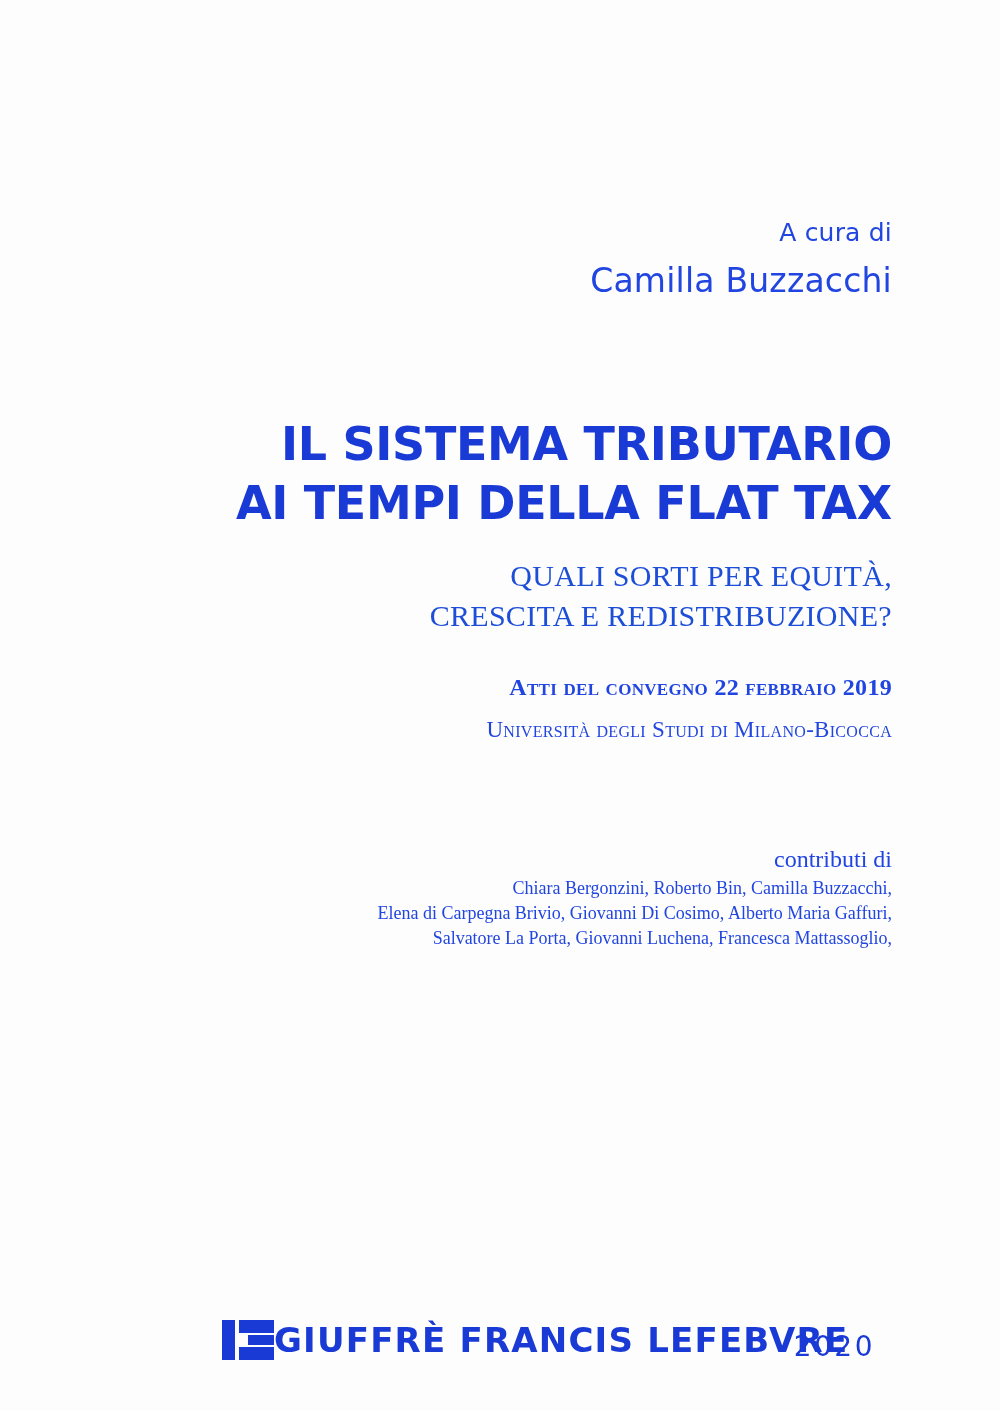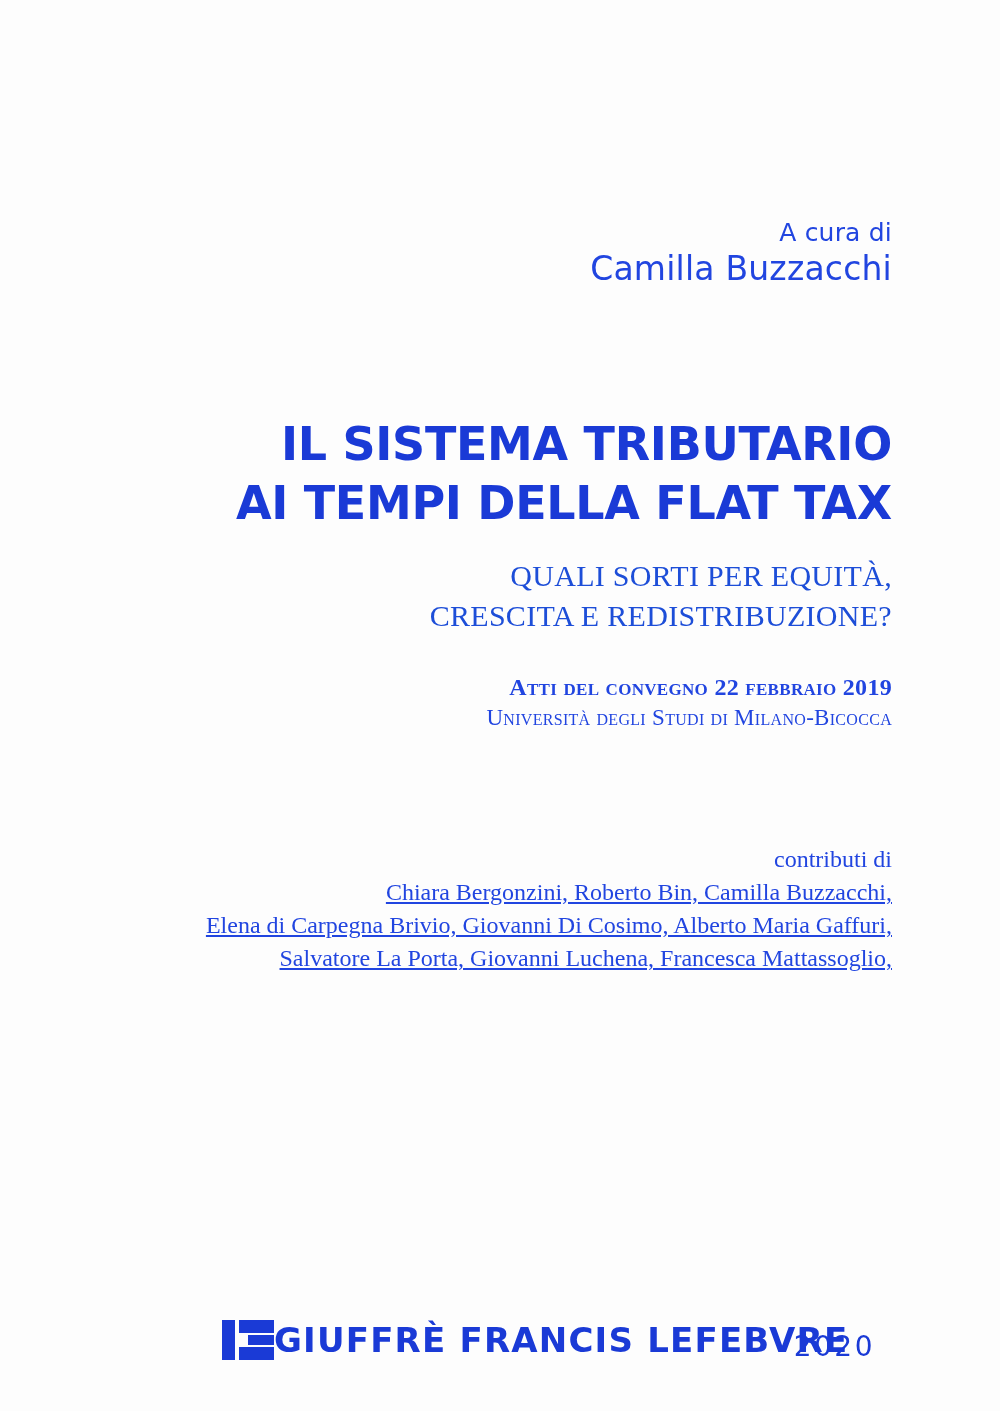--- a/index.html
+++ b/index.html
@@ -34,21 +34,21 @@
   }
   .editor-prefix {
     font-size: 25px;
     font-weight: 400;
     letter-spacing: 0.2px;
   }
   .editor-name {
     font-size: 33px;
     font-weight: 400;
     letter-spacing: 0.2px;
-    margin-top: 2px;
+    margin-top: 14px;
   }
 
   
   .title-block {
     position: absolute;
     top: 415px;
     right: 108px;
     text-align: right;
     font-family: "DejaVu Sans", sans-serif;
     color: #1a3ad6;
@@ -92,43 +92,42 @@
     font-weight: 700;
     letter-spacing: 0.3px;
     font-variant: small-caps;
     white-space: nowrap;
   }
   .conference-line2 {
     font-size: 23px;
     font-weight: 400;
     letter-spacing: 0.3px;
     font-variant: small-caps;
-    margin-top: 4px;
+    margin-top: 16px;
     white-space: nowrap;
   }
 
   
   .contrib-block {
     position: absolute;
     top: 843px;
     right: 108px;
     text-align: right;
     font-family: "Liberation Serif", serif;
     color: #2145e0;
   }
   .contrib-label {
     font-size: 24px;
     line-height: 1.38;
     white-space: nowrap;
   }
   .contrib-line {
-    font-size: 24px;
+    font-size: 18px;
     line-height: 1.38;
     white-space: nowrap;
-    text-decoration: underline;
   }
 
   
   .publisher {
     position: absolute;
     left: 222px;
     top: 1320px;
     display: flex;
     align-items: center;
     gap: 0;

